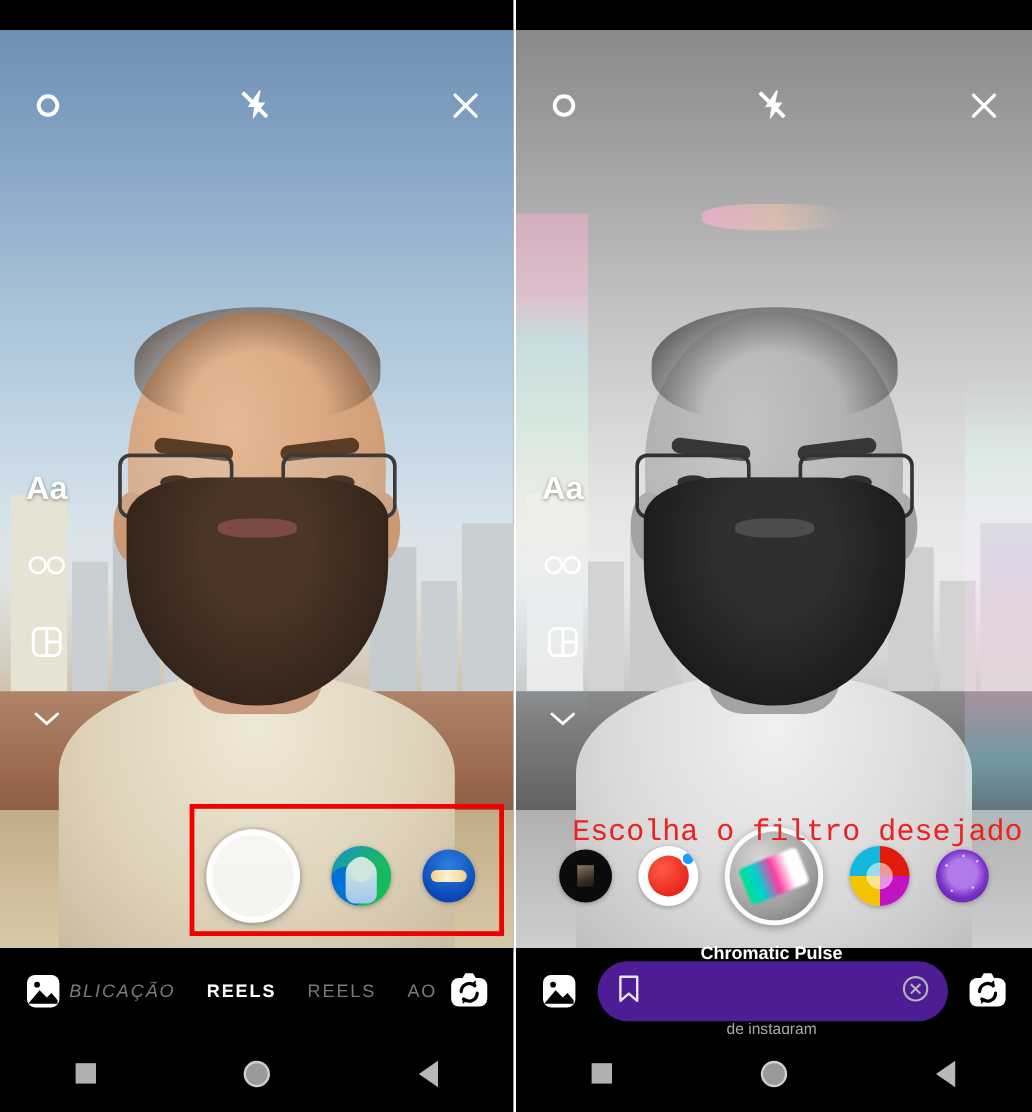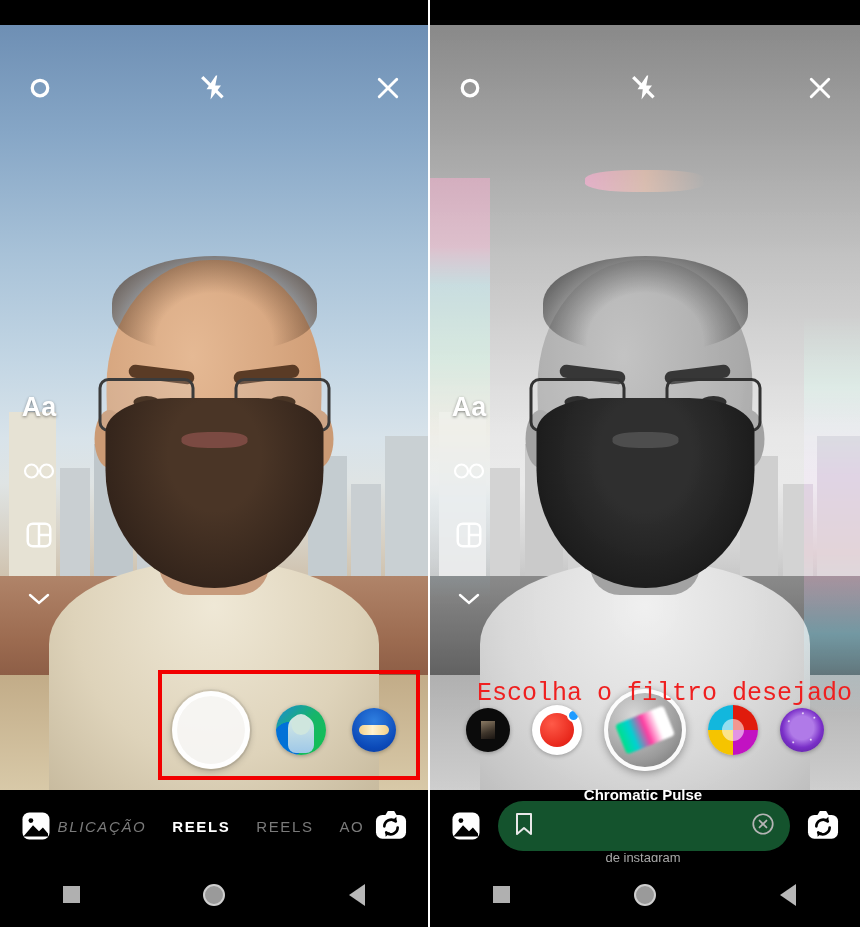--- a/index.html
+++ b/index.html
@@ -208,21 +208,21 @@
 
   .modes { flex:1 1 auto; display:flex; align-items:center; justify-content:center;
     gap:26px; overflow:hidden; padding:0 6px; }
   .mode { font-size:15px; letter-spacing:1.6px; color:#7a7a7a; white-space:nowrap; cursor:pointer; }
   .mode.active { color:#fff; font-weight:bold; }
   .mode.clipL { margin-left:-34px;font-style:italic; }
   .mode.clipR { margin-right:-30px; }
 
   .music-pill {
     flex:1 1 auto; margin:0 14px; height:50px; border-radius:25px;
-    background:#14532d; display:flex; align-items:center; padding:0 14px; cursor:pointer;
+    background:#4c1d95; display:flex; align-items:center; padding:0 14px; cursor:pointer;
   }
   .pill-mid { flex:1 1 auto; text-align:center; line-height:1.15; }
   .pill-title { font-size:15px; font-weight:bold; color:#fff; }
   .pill-sub { font-size:13px; color:#a8a8a8;margin-top:48px; }
 
   
   .navbar {
     position:absolute; left:0; right:0; bottom:0; height:65px; background:#000;
     display:flex; align-items:center; justify-content:space-around; z-index:35;
   }

